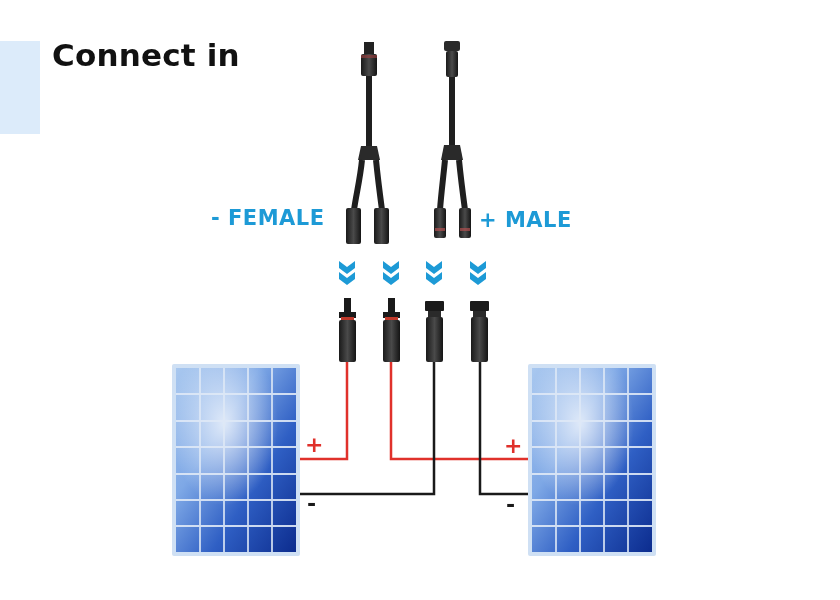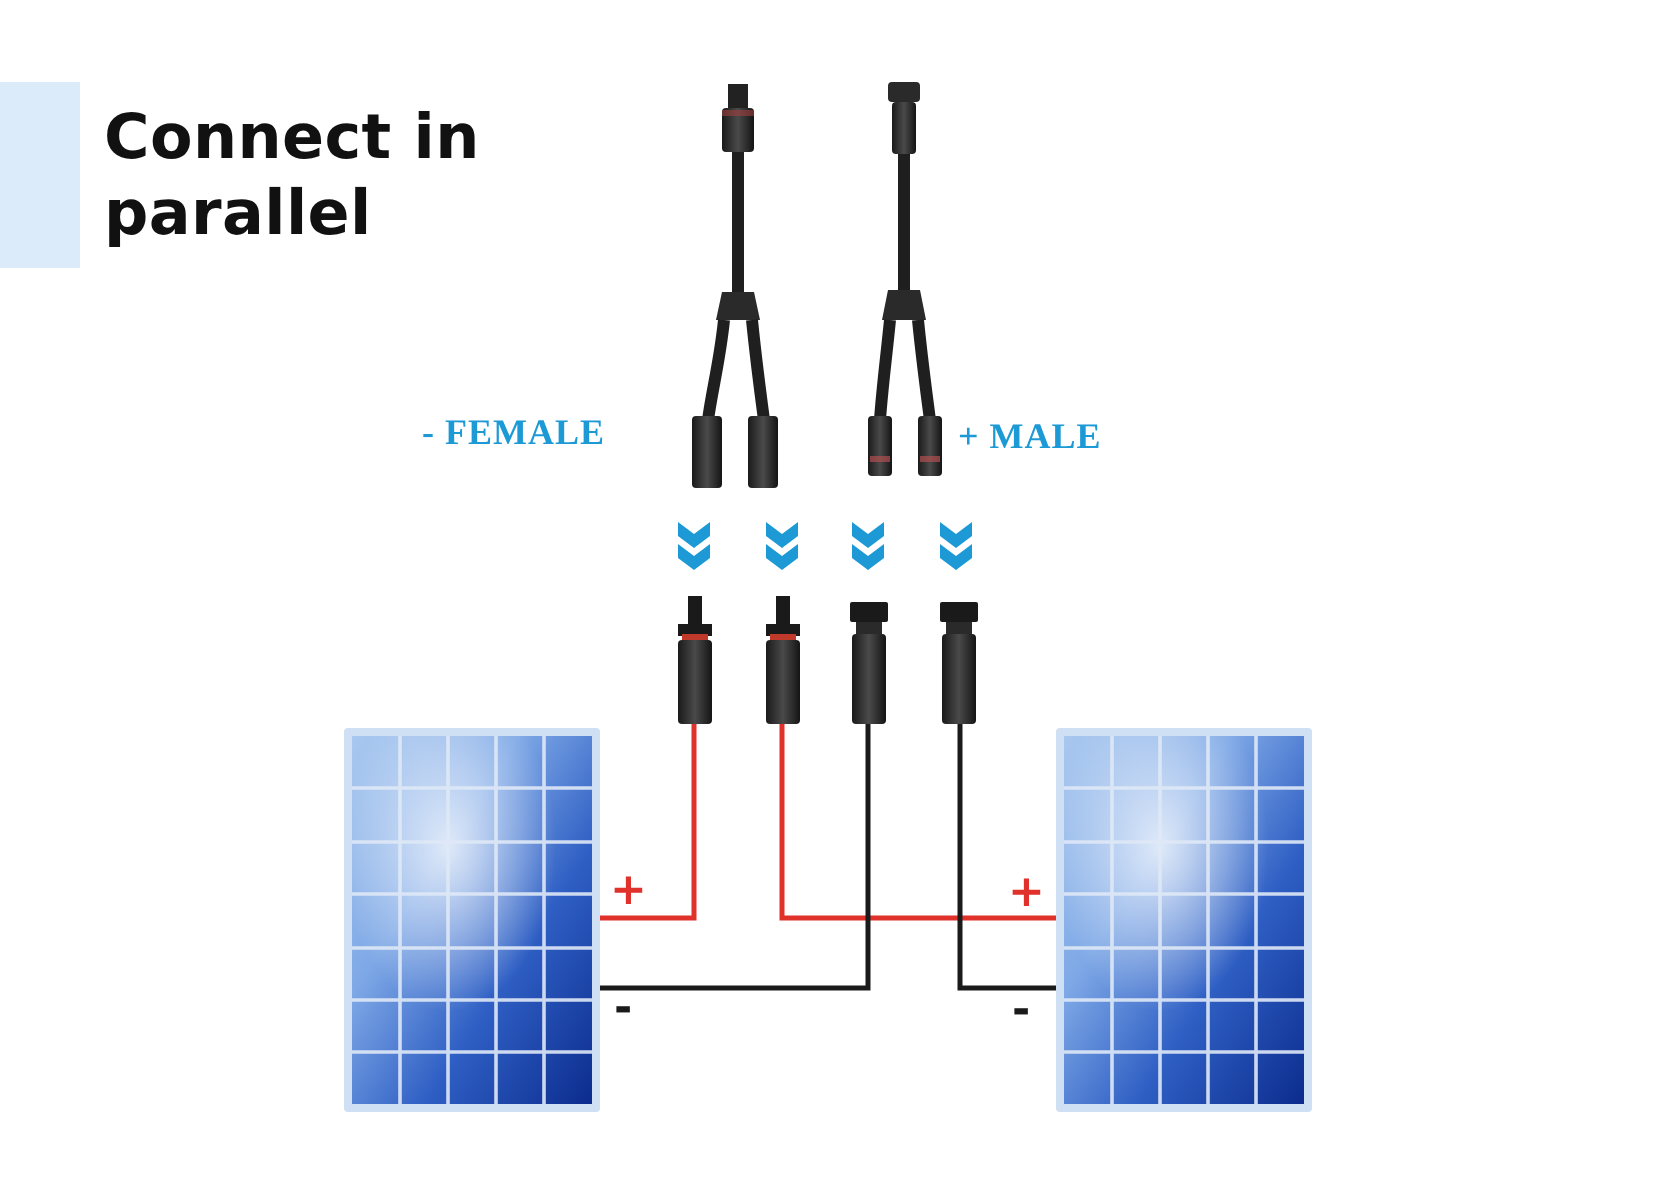--- a/index.html
+++ b/index.html
@@ -1,28 +1,27 @@
 <!DOCTYPE html>
 <html><head>
 <meta charset="utf-8">
 <style>
   html,body{margin:0;padding:0;background:#ffffff;}
   body{width:840px;height:600px;position:relative;overflow:hidden;font-family:"DejaVu Sans","Liberation Sans",sans-serif;}
   .accent-bar{position:absolute;left:0;top:41px;width:40px;height:93px;background:#dcebfa;}
-  .title{position:absolute;left:52px;top:50px;font-size:31px;font-weight:bold;line-height:38px;color:#111;letter-spacing:0.2px;}
-  .label{position:absolute;font-size:18px;font-weight:bold;color:#1d9ad6;letter-spacing:0.5px;font-family:Liberation Serif, serif;}
+  .title{position:absolute;left:52px;top:36px;font-size:31px;font-weight:bold;line-height:38px;color:#111;letter-spacing:0.2px;}
+  .label{position:absolute;font-size:21px;font-weight:bold;color:#1d9ad6;letter-spacing:0.5px;}
   .diagram{position:absolute;left:0;top:0;}
 </style>
 </head>
 <body>
 
 <div class="accent-bar"></div>
 <div class="title">
   <div>Connect in</div>
-  <div>parallel</div>
 </div>
 
 <div class="label" style="left:211px;top:206px;">-  FEMALE</div>
 <div class="label" style="left:479px;top:208px;">+ MALE</div>
 
 <svg class="diagram" width="840" height="600" viewBox="0 0 840 600">
   <defs>
     <linearGradient id="panelGrad" x1="0" y1="0" x2="1" y2="1">
       <stop offset="0" stop-color="#a9c8ef"></stop>
       <stop offset="0.35" stop-color="#7ea8e6"></stop>

